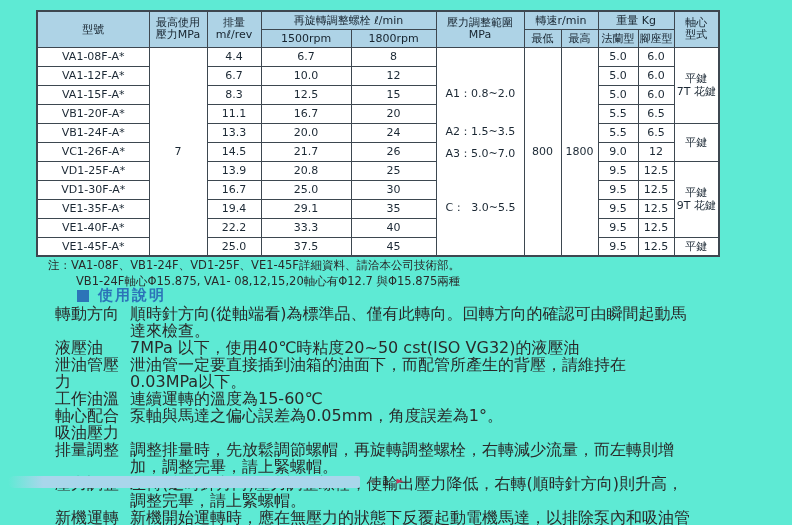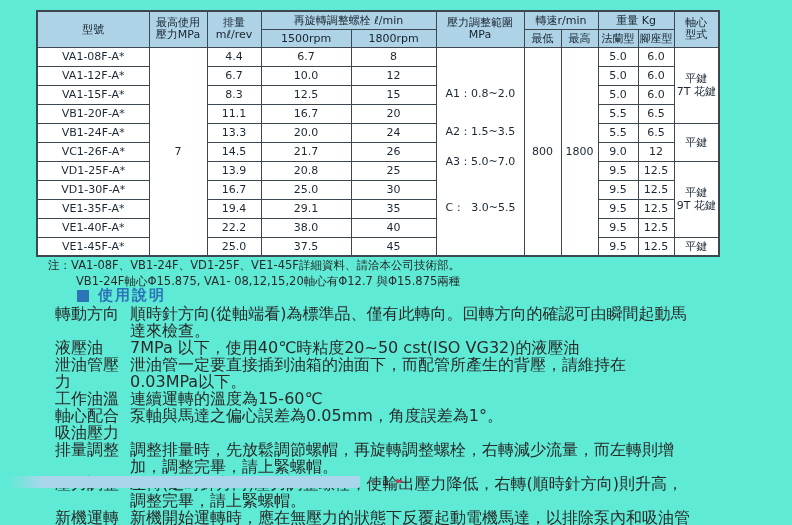--- a/index.html
+++ b/index.html
@@ -97,21 +97,21 @@
       <tr>
         <td class="c-model">VA1-08F-A*</td>
         <td rowspan="11">7</td>
         <td>4.4</td>
         <td>6.7</td>
         <td class="c-blue">8</td>
         <td rowspan="11" class="c-adj">
           <div class="adj-wrap">
             <div class="adj-item" style="top:44px">A1：0.8~2.0</div>
             <div class="adj-item" style="top:82px">A2：1.5~3.5</div>
-            <div class="adj-item" style="top:112px">A3：5.0~7.0</div>
+            <div class="adj-item" style="top:104px">A3：5.0~7.0</div>
             <div class="adj-item" style="top:158px">C：  3.0~5.5</div>
           </div>
         </td>
         <td rowspan="11" class="c-blue">800</td>
         <td rowspan="11">1800</td>
         <td>5.0</td>
         <td>6.0</td>
         <td rowspan="4" class="c-shaft">平鍵
 7T 花鍵</td>
       </tr>
@@ -178,21 +178,21 @@
         <td class="c-model">VE1-35F-A*</td>
         <td>19.4</td>
         <td>29.1</td>
         <td class="c-blue">35</td>
         <td>9.5</td>
         <td>12.5</td>
       </tr>
       <tr>
         <td class="c-model">VE1-40F-A*</td>
         <td>22.2</td>
-        <td>38.0</td>
+        <td>33.3</td>
         <td class="c-blue">40</td>
         <td>9.5</td>
         <td>12.5</td>
       </tr>
       <tr>
         <td class="c-model">VE1-45F-A*</td>
         <td>25.0</td>
         <td>37.5</td>
         <td class="c-blue">45</td>
         <td>9.5</td>

